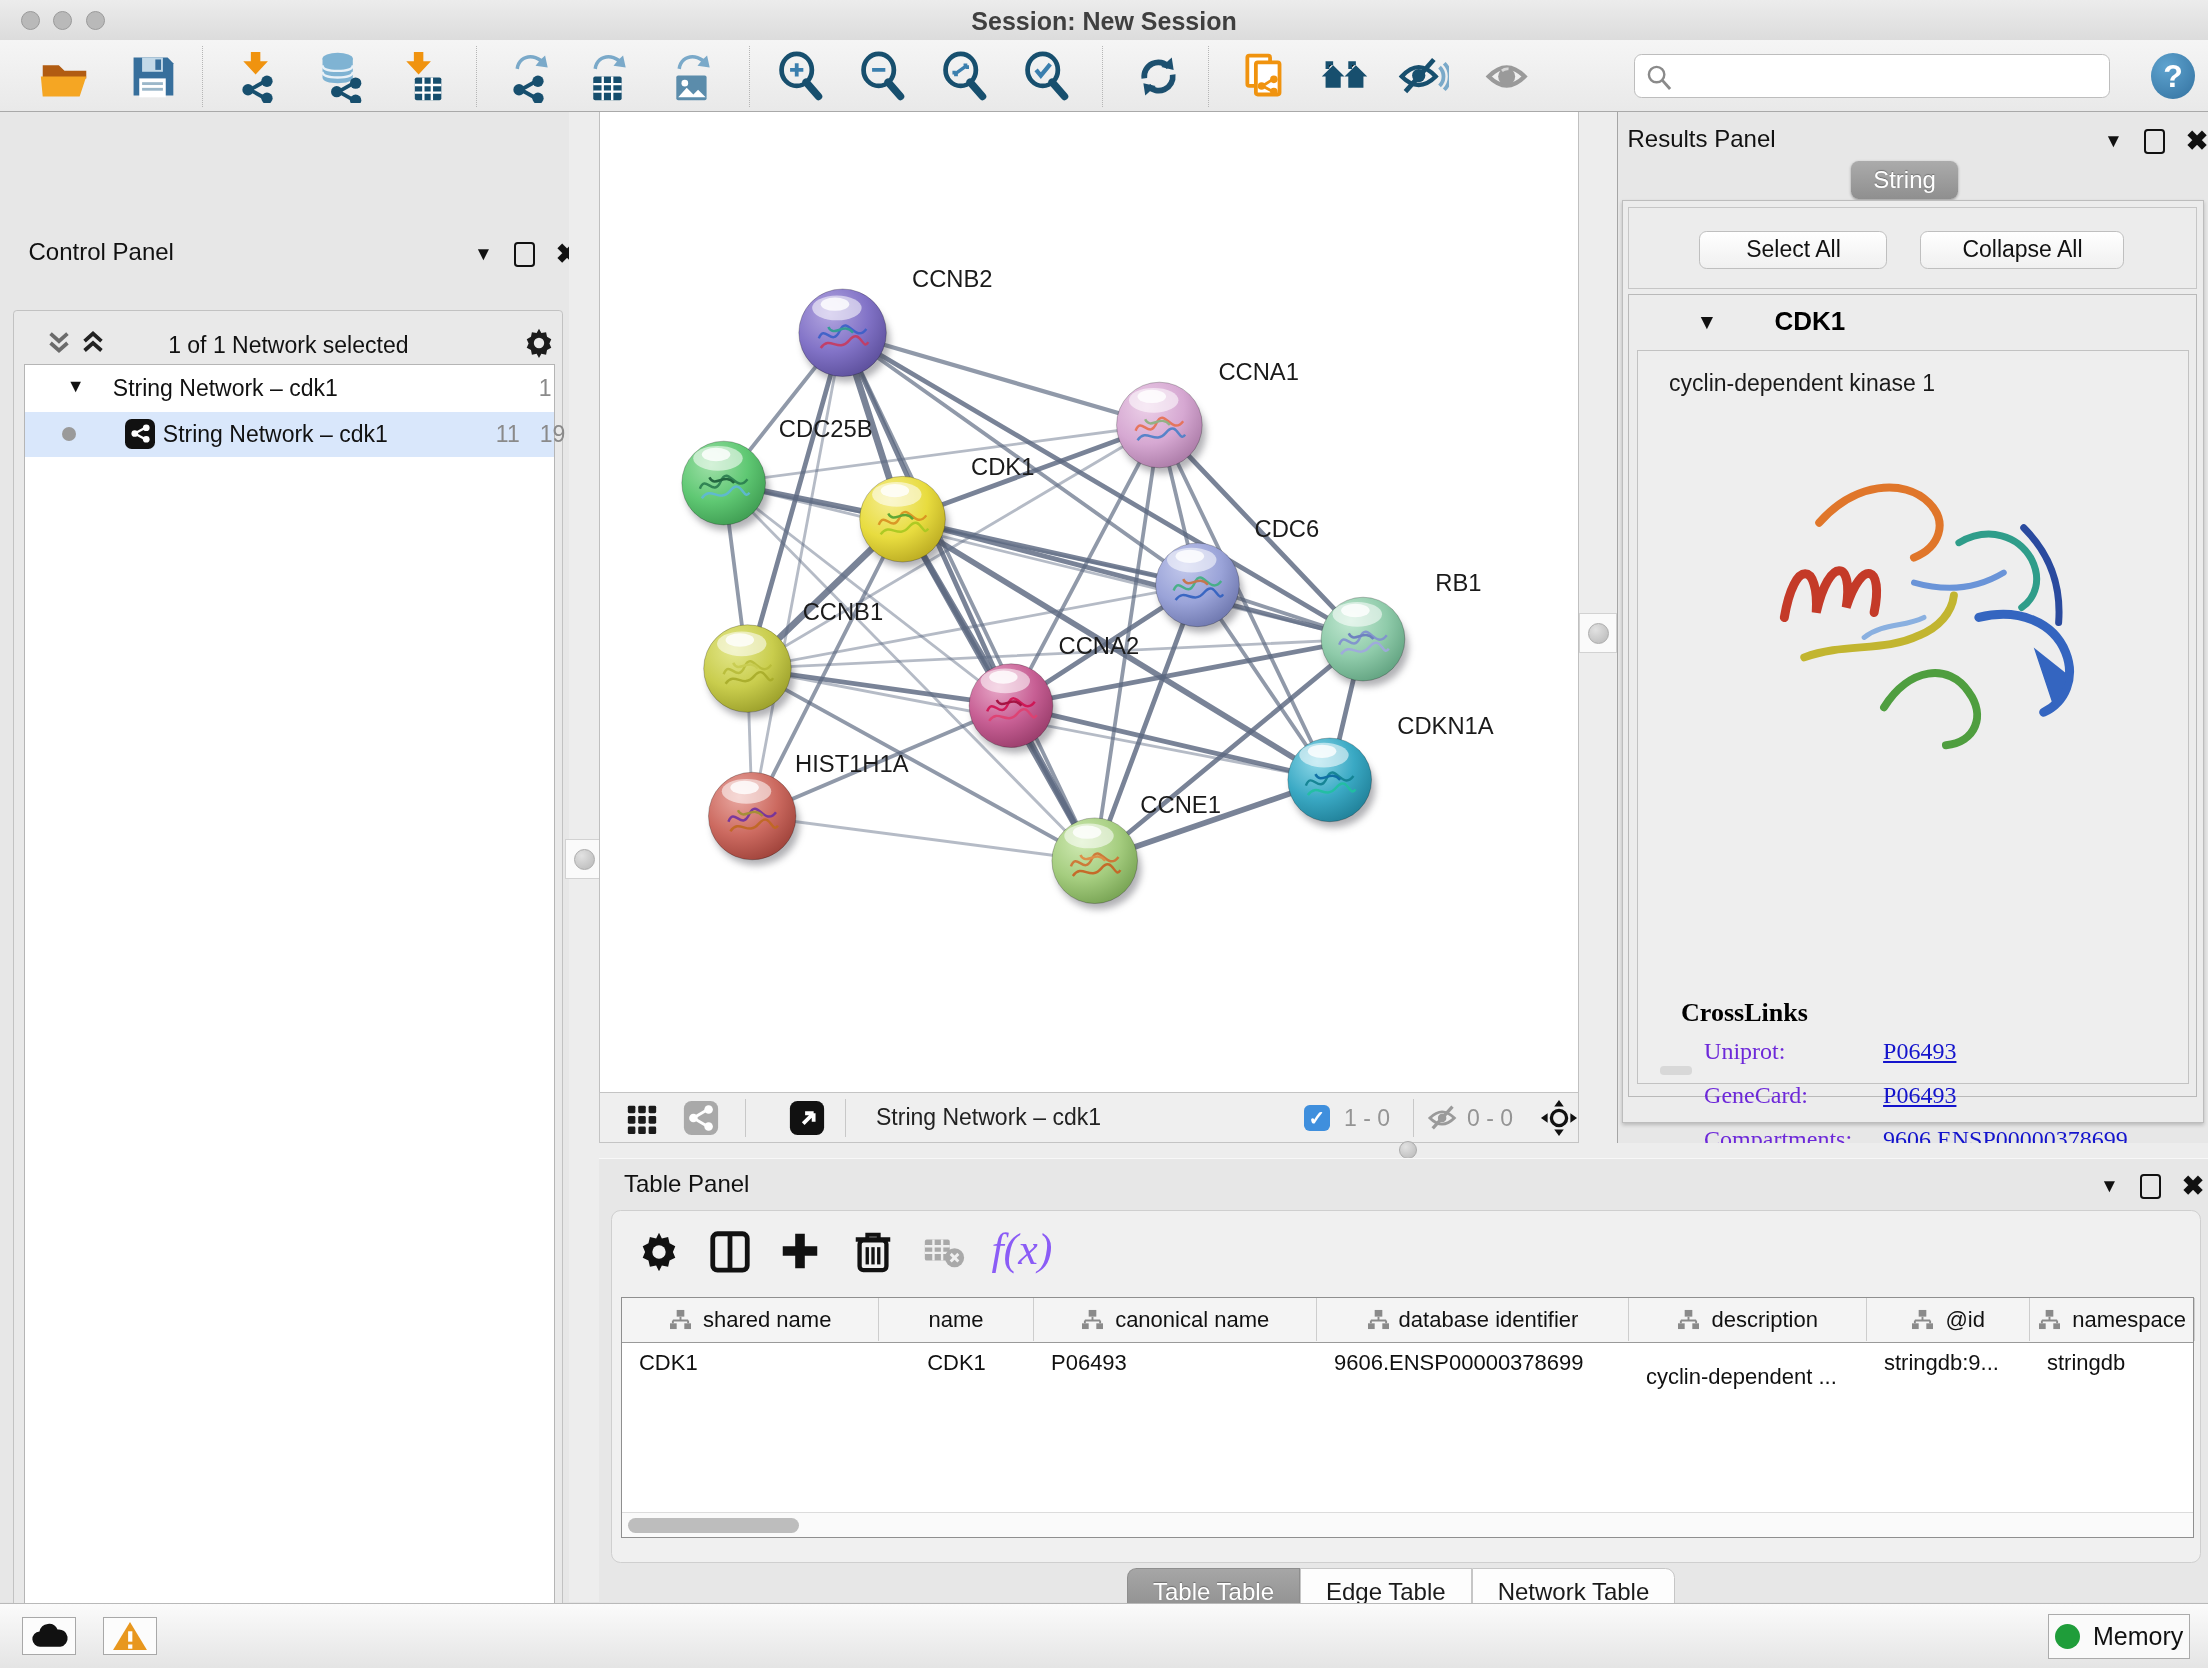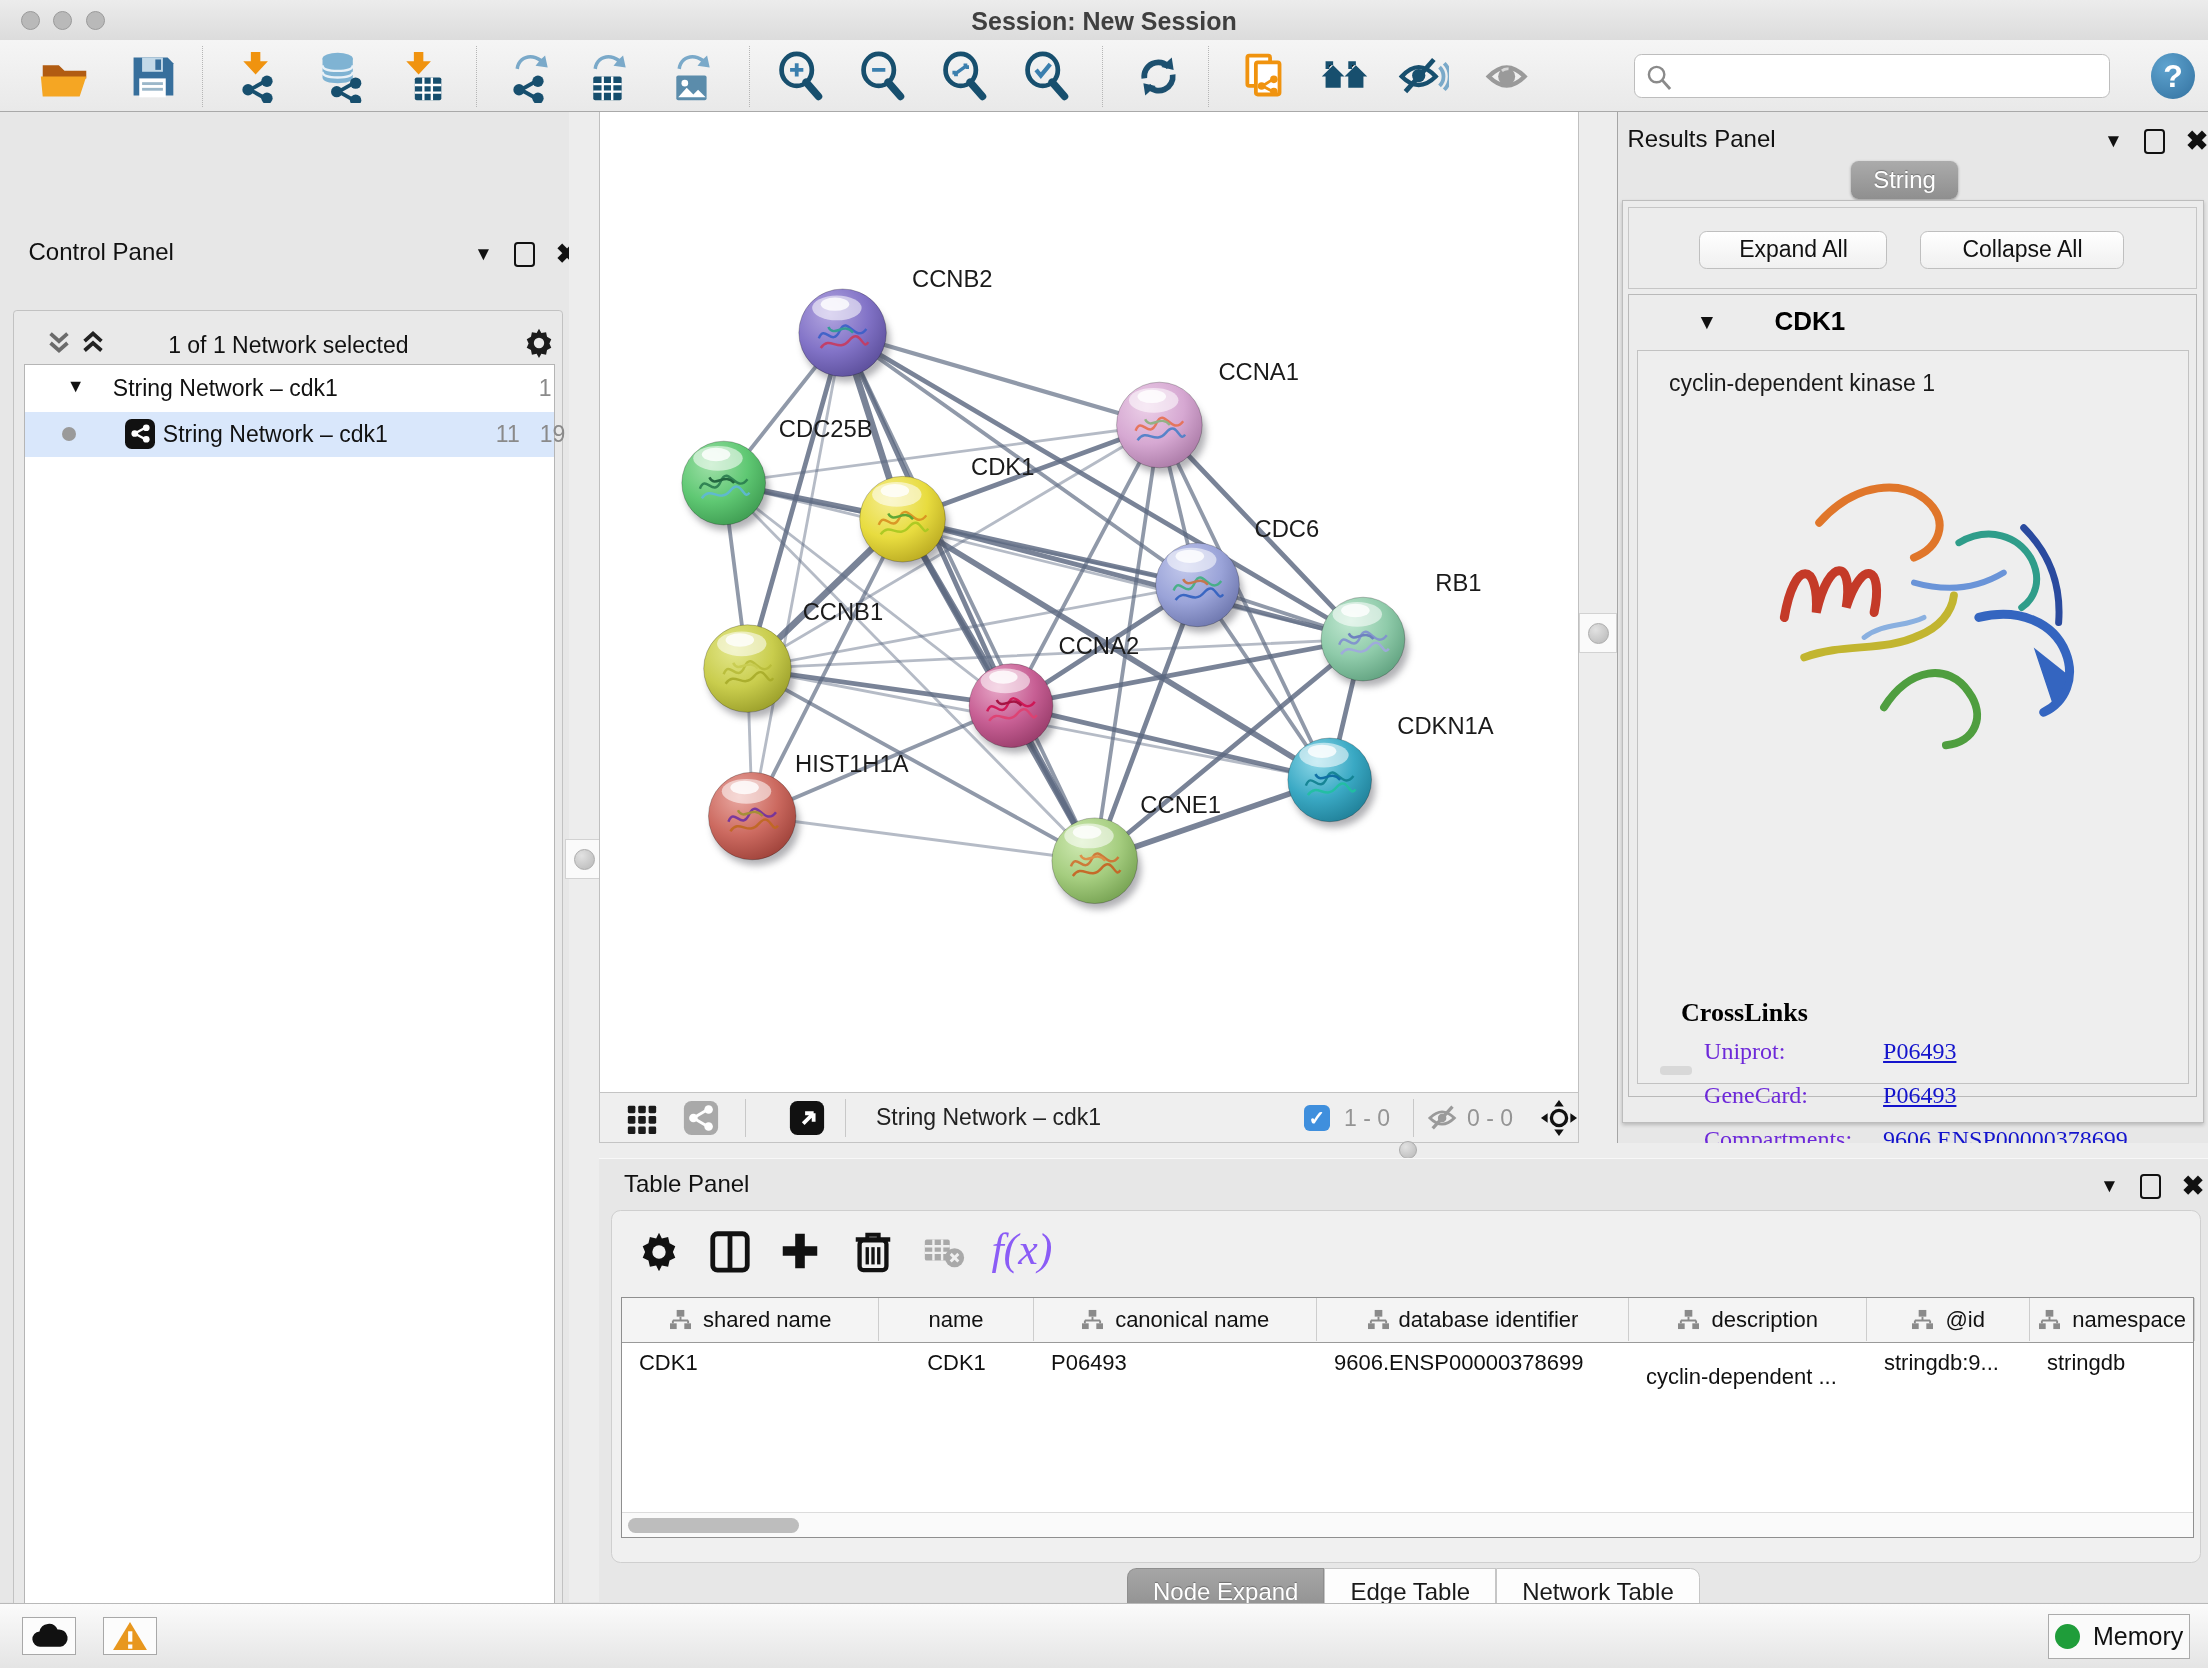--- a/index.html
+++ b/index.html
@@ -710,21 +710,21 @@
   <div id="results-panel">
     <div id="rp-title" class="panel-title">Results Panel</div>
     <div id="rp-hdr-icons" class="panel-hdr-icons">
       <span class="hd-tri">▼</span>
       <span class="hd-box"></span>
       <span class="hd-x">✖</span>
     </div>
     <div id="rp-tab">String</div>
     <div id="rp-box">
       <div id="rp-btnrow">
-        <div id="btn-expand" class="rp-btn">Expand All</div>
+        <div id="btn-expand" class="rp-btn">Select All</div>
         <div id="btn-collapse" class="rp-btn">Collapse All</div>
       </div>
       <div id="gene-box">
         <div id="gene-hdr">
           <span class="tri">▼</span>
           <span id="gene-name">CDK1</span>
         </div>
         <div id="gene-content">
           <div id="gene-desc">cyclin-dependent kinase 1</div>
           <svg id="protein-img" width="418" height="399" viewBox="0 0 380 400">
@@ -890,21 +890,21 @@
             <div class="td" style="width: 238px; flex: 0 0 238px; margin-top: 28px;">cyclin-dependent ...</div>
             <div class="td" style="width: 163px; flex: 0 0 163px;">stringdb:9...</div>
             <div class="td" style="width: 165px; flex: 0 0 165px;">stringdb</div>
           </div>
         <div id="tbl-scroll">
           <div id="tbl-thumb"></div>
         </div>
       </div>
     </div>
     <div id="tbl-tabs" class="tabs">
-        <div class="tab sel">Node Expand</div>
+        <div class="tab sel">Table Table</div>
         <div class="tab">Edge Table</div>
         <div class="tab">Network Table</div>
       </div>
   </div>
 
   <div id="bottom-bar">
     <div class="bb-btn" style="left:22px">
       <svg width="40" height="28.5" viewBox="0 0 42 30">
           <path d="M12 26 a8 8 0 0 1 -1-16 a10 10 0 0 1 19-2 a7 7 0 0 1 3 18z" fill="#111"></path>
         </svg>

